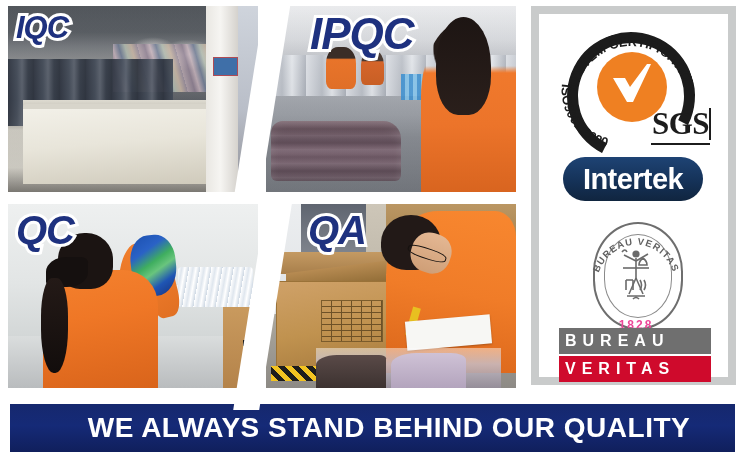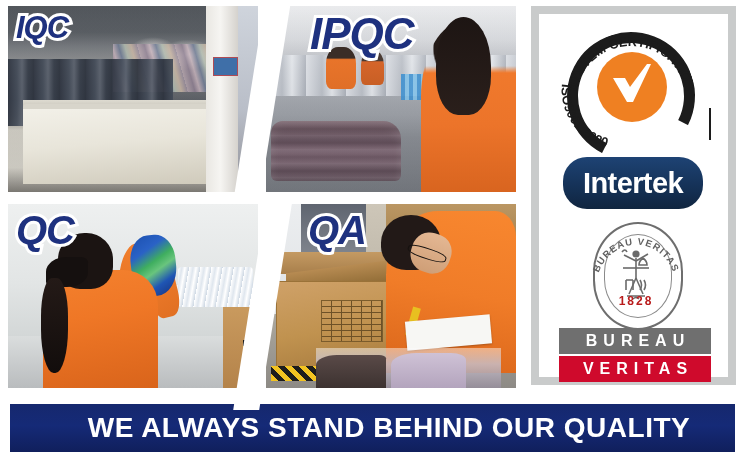--- a/index.html
+++ b/index.html
@@ -434,21 +434,21 @@
     position: absolute;
     left: 156px; top: 86px;
     width: 2px; height: 32px;
     background: #1c1c1c;
   }
 
   
   .intertek {
     position: absolute;
     left: 24px; top: 143px;
-    width: 140px; height: 52px;
+    width: 140px; height: 44px;
     background: linear-gradient(180deg,#1e4374 0%, #153258 55%, #10253f 100%);
     border-radius: 24px;
     display: flex;
     align-items: center;
     justify-content: center;
   }
   .intertek-word {
     color: #ffffff;
     font-family: "Liberation Sans", sans-serif;
     font-weight: bold;
@@ -491,34 +491,34 @@
     letter-spacing: 1.1px;
   }
   .bv-figure {
     position: absolute;
     left: 62px; top: 24px;
     width: 46px; height: 56px;
   }
   .bv-figure svg { display:block; }
   .bv-year {
     position: absolute;
-    left: 42px; top: 72px;
+    left: 42px; top: 96px;
     width: 86px;
     text-align: center;
     font-family: "Liberation Sans", sans-serif;
     font-weight: bold;
     font-size: 12px;
-    color: #b91c1c;
+    color: #ec4899;
     letter-spacing: 2px;
   }
   .bv-bar {
     position: absolute;
     left: 8px;
     width: 152px; height: 26px;
-    display: flex; align-items: center; justify-content: center;
+    display: flex; align-items: center; justify-content: flex-start;
   }
   .bv-bar-grey { top: 106px; background: #6f6f6f; }
   .bv-bar-red  { top: 134px; background: #cf0a2c; }
   .bv-bar span {
     color: #ffffff;
     font-family: "Liberation Sans", sans-serif;
     font-weight: bold;
     font-size: 16px;
     letter-spacing: 6px;
     padding-left: 6px;
@@ -654,20 +654,21 @@
         <div class="sgs-isotext">
           <svg width="120" height="100" viewBox="0 0 120 100">
             <defs>
               <path id="isoPath" d="M 8,22 A 58,58 0 0 0 58,92" fill="none"></path>
             </defs>
             <text>
               <textPath href="#isoPath" startOffset="6%">ISO9001:2000</textPath>
             </text>
           </svg>
         </div>
+        <div class="sgs-word">SGS</div>
         <div class="sgs-tick"></div>
       </div>
 
       <div class="intertek">
         <span class="intertek-word">Intertek</span>
       </div>
 
       <div class="bv">
         <div class="bv-oval">
           <div class="bv-oval-in"></div>

